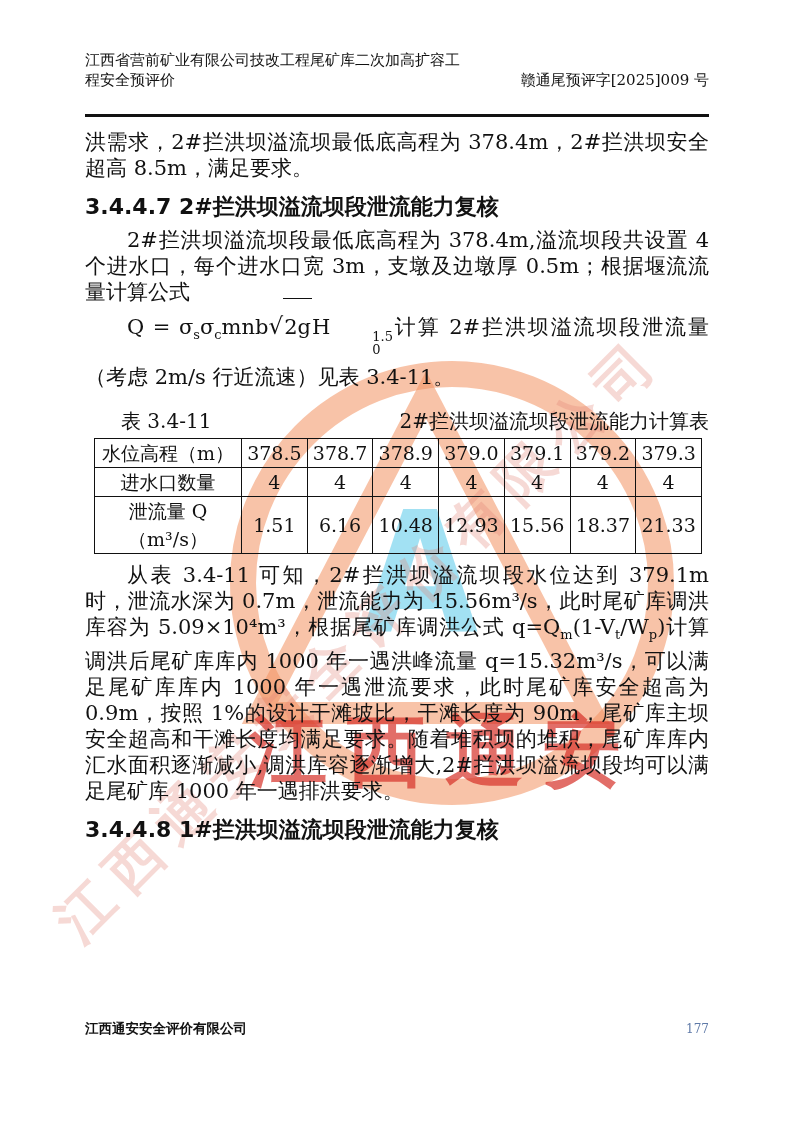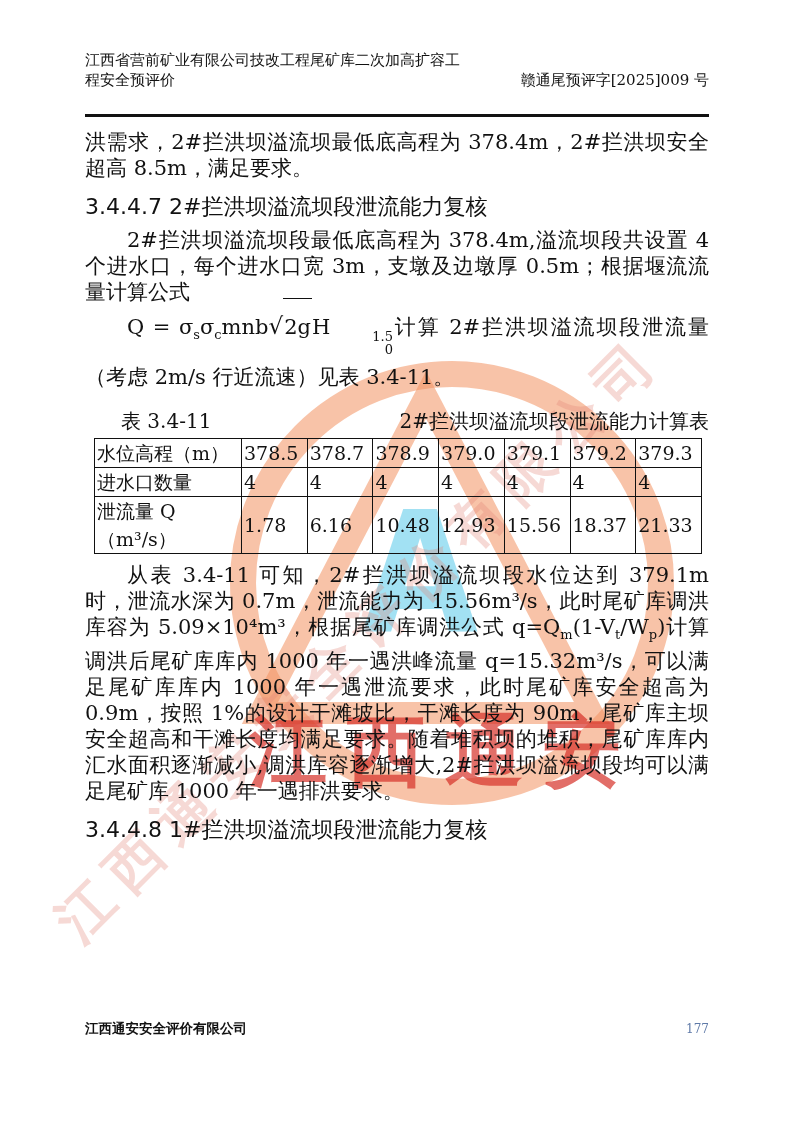--- a/index.html
+++ b/index.html
@@ -37,43 +37,43 @@
     display:flex;justify-content:space-between;align-items:flex-end;
     font-size:15px;line-height:20px;padding-bottom:24px;
     border-bottom:3px solid #111;
     gap:20px;
   }
   .hdr .r{white-space:nowrap;margin-left:32px;}
   .para{font-size:21px;line-height:26px;text-align:justify;margin:0;}
   .p-carry{margin-top:12px;}
   .indent{text-indent:2em;}
   h3.sec{
-    font-size:22px;line-height:40px;font-weight:400;margin:6px 0 0 0;
+    font-size:22px;line-height:40px;font-weight:700;margin:6px 0 0 0;
     font-family:"DejaVu Sans","Liberation Sans",sans-serif;
   }
   .formula-para{line-height:43px;}
   .fx{white-space:nowrap;}
   .fx sub{font-size:13px;}
   .rad{font-size:23px;}
   .radicand{border-top:1.6px solid #111;padding:16px 1px;}
   .stack{
     display:inline-flex;flex-direction:column;vertical-align:-7px;
-    font-size:13px;line-height:13px;text-align:right;
+    font-size:13px;line-height:13px;text-align:left;
   }
   .caption{
     display:flex;align-items:center;font-size:20px;line-height:32px;margin-top:6px;
   }
   .caption .cap-label{margin-left:36px;white-space:nowrap;}
   .caption .cap-title{flex:1;text-align:right;white-space:nowrap;}
   table.calc{
     border-collapse:collapse;table-layout:fixed;
     width:608px;margin:1px 0 0 9px;
   }
   table.calc td{
-    border:1.6px solid #111;height:28px;text-align:left;
+    border:1.6px solid #111;height:28px;text-align:center;
     font-size:19px;line-height:28px;padding:0 2px;overflow:hidden;
   }
   table.calc td.lbl{width:142px;}
   .p-analysis{margin-top:8px;}
   .p-analysis sub,.sm-sub{font-size:13px;}
   .ftr{
     position:absolute;left:85px;right:84px;top:1020px;z-index:2;
     display:flex;justify-content:space-between;align-items:baseline;
   }
   .ftr .company{font-size:13.5px;font-weight:700;}
@@ -134,21 +134,21 @@
             <td>4</td>
             <td>4</td>
             <td>4</td>
             <td>4</td>
             <td>4</td>
             <td>4</td>
             <td>4</td>
           </tr>
           <tr>
             <td class="lbl">泄流量 Q（m³/s）</td>
-            <td>1.78</td>
+            <td>1.51</td>
             <td>6.16</td>
             <td>10.48</td>
             <td>12.93</td>
             <td>15.56</td>
             <td>18.37</td>
             <td>21.33</td>
           </tr>
         </tbody>
     </table>
 

